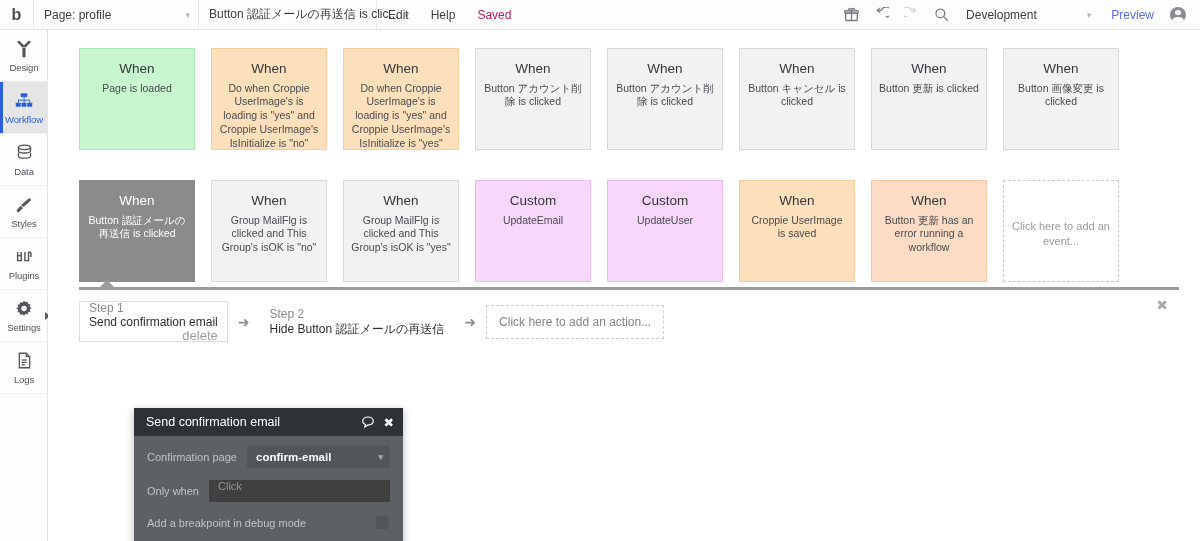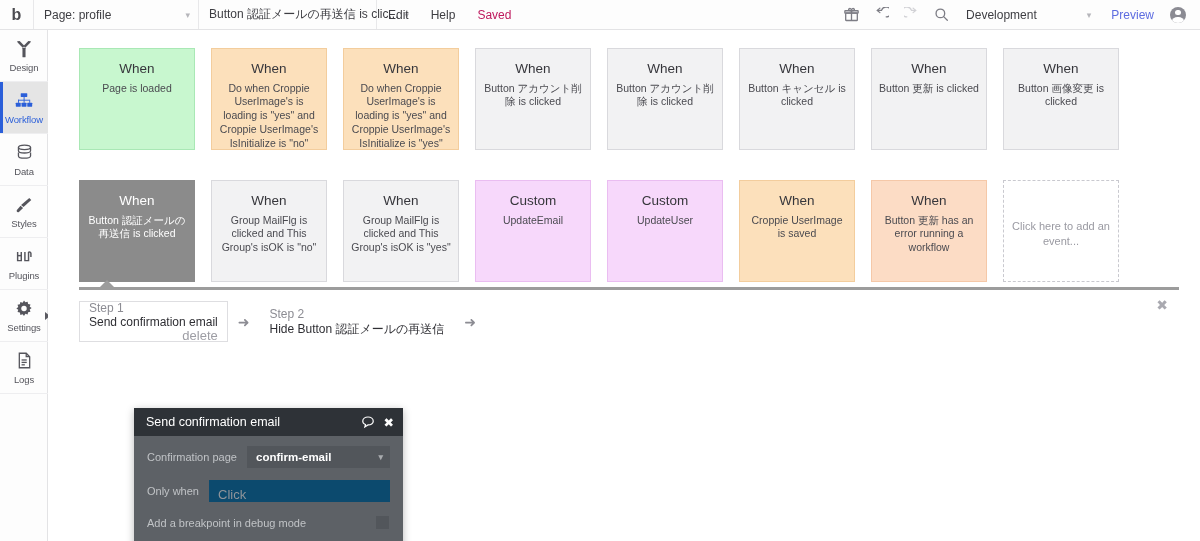--- a/index.html
+++ b/index.html
@@ -234,23 +234,23 @@
     flex: 1; height: 22px; background: #52565b;
     display: flex; align-items: center;
     padding: 0 7px 0 9px;
     font-size: 11.5px; color: #ffffff; font-weight: bold;
     cursor: pointer;
   }
   .dropdown .dd-caret {
     margin-left: auto; color: #a8abae; font-size: 9px;
   }
   .textbox {
-    flex: 1; height: 22px; background: #0c4a6e;
-    display: flex; align-items: flex-end; padding: 0 9px;
-    font-size: 13px; color: #90949a; cursor: text;
+    flex: 1; height: 22px; background: #404040;
+    display: flex; align-items: flex-start; padding: 0 9px;
+    font-size: 11px; color: #90949a; cursor: text;
   }
   #row-break {
     display: flex; align-items: center; margin-top: 14px;
   }
   #row-break .field-label { flex: 1; font-size: 11px; }
   .checkbox {
     width: 13px; height: 13px; background: #52565b;
     cursor: pointer; margin-right: 1px;
   }
 </style>
@@ -493,20 +493,23 @@
 
       <div class="step-arrow">➜</div>
 
       <div class="step-box borderless">
         <div class="step-num">Step 2</div>
         <div class="step-name">Hide Button 認証メールの再送信</div>
       </div>
 
       <div class="step-arrow">➜</div>
 
+      <div class="step-add">
+        <span>Click here to add an action...</span>
+      </div>
     </div>
 
     <div id="strip-close">✖</div>
   </div>
 
   <div id="editor">
     <div id="editor-head">
       <span class="eh-title">Send confirmation email</span>
       <span class="eh-icon">
         <svg width="14" height="14" viewBox="0 0 16 16" fill="none" stroke="currentColor" stroke-width="1.4">

